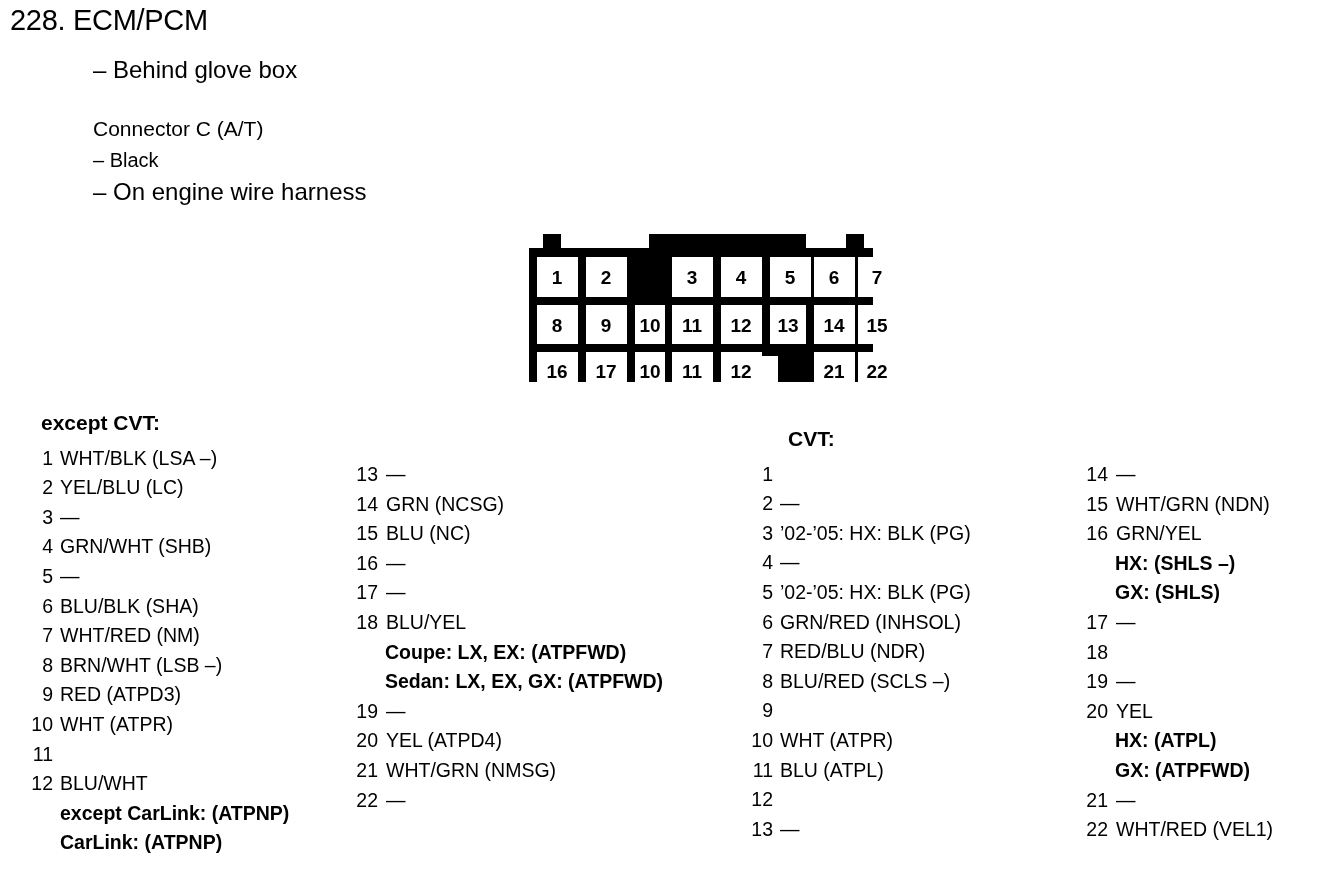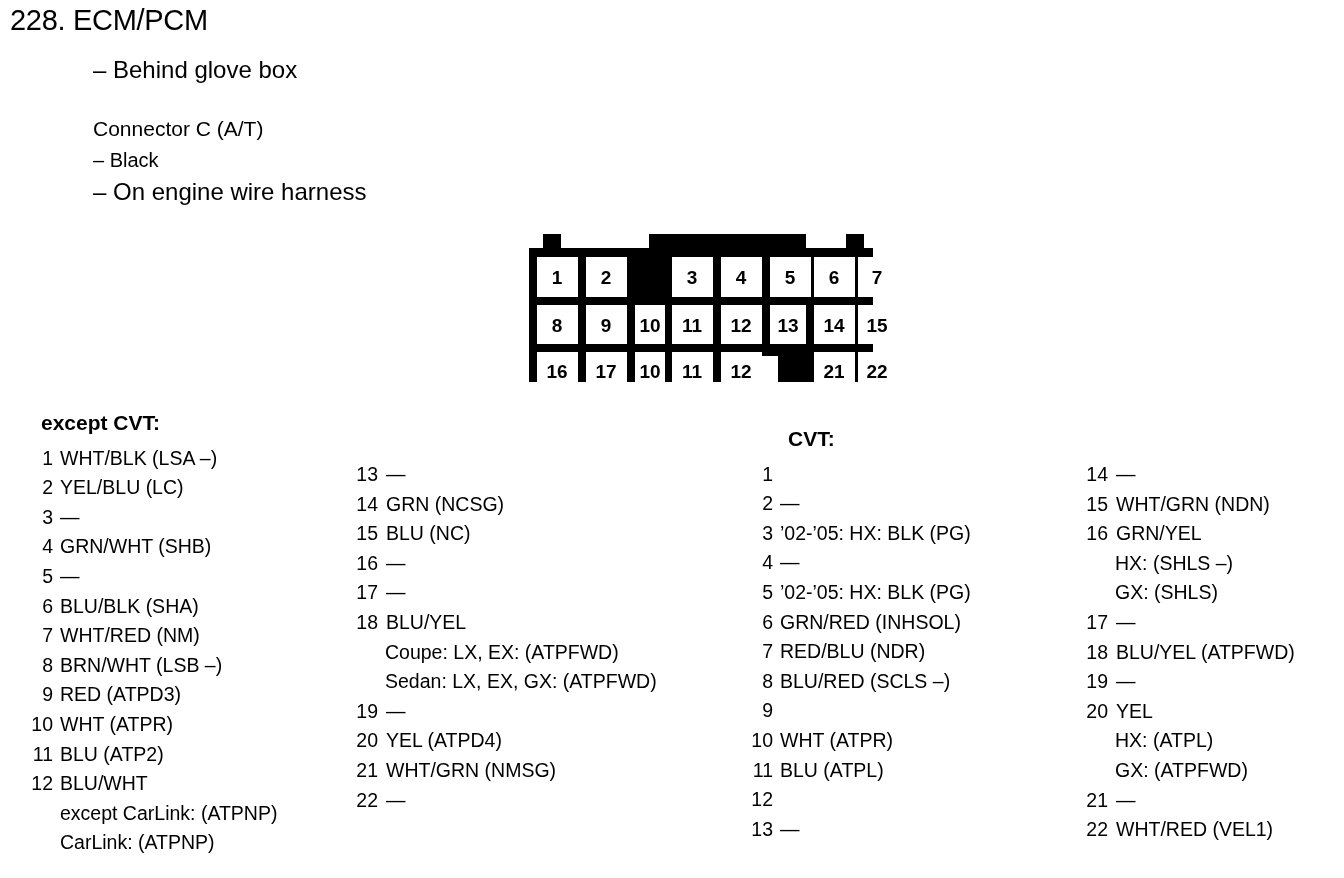--- a/index.html
+++ b/index.html
@@ -94,20 +94,21 @@
     flex: 0 0 auto;
     text-align: right;
     white-space: pre;
   }
   .pin-val {
     flex: 1 1 auto;
     white-space: pre;
   }
   .pin-sub {
     white-space: pre;
+    font-weight: bold;
   }
 
   
   #col-except-1 .pin-no { width: 26px; padding-right: 7px; }
   #col-except-2 .pin-no { width: 26px; padding-right: 8px; }
   #col-cvt-1   .pin-no  { width: 26px; padding-right: 7px; }
   #col-cvt-2   .pin-no  { width: 26px; padding-right: 8px; }
 
   #col-except-1 { left: 27px;   top: 408px; width: 320px; }
   #col-except-2 { left: 352px;  top: 460px; width: 360px; }
@@ -204,21 +205,21 @@
       <div class="pin-row"><span class="pin-no">1</span><span class="pin-val">WHT/BLK (LSA –)</span></div>
       <div class="pin-row"><span class="pin-no">2</span><span class="pin-val">YEL/BLU (LC)</span></div>
       <div class="pin-row"><span class="pin-no">3</span><span class="pin-val">—</span></div>
       <div class="pin-row"><span class="pin-no">4</span><span class="pin-val">GRN/WHT (SHB)</span></div>
       <div class="pin-row"><span class="pin-no">5</span><span class="pin-val">—</span></div>
       <div class="pin-row"><span class="pin-no">6</span><span class="pin-val">BLU/BLK (SHA)</span></div>
       <div class="pin-row"><span class="pin-no">7</span><span class="pin-val">WHT/RED (NM)</span></div>
       <div class="pin-row"><span class="pin-no">8</span><span class="pin-val">BRN/WHT (LSB –)</span></div>
       <div class="pin-row"><span class="pin-no">9</span><span class="pin-val">RED (ATPD3)</span></div>
       <div class="pin-row"><span class="pin-no">10</span><span class="pin-val">WHT (ATPR)</span></div>
-      <div class="pin-row"><span class="pin-no">11</span><span class="pin-val">BLU (ATP2)</span></div>
+      <div class="pin-row"><span class="pin-no">11</span></div>
       <div class="pin-row"><span class="pin-no">12</span><span class="pin-val">BLU/WHT</span></div>
       <div class="pin-sub sub-indent">except CarLink: (ATPNP)</div>
       <div class="pin-sub sub-indent">CarLink: (ATPNP)</div>
     </div>
 </div>
 
 <div class="list-col" id="col-except-2">
   <div>
       <div class="pin-row"><span class="pin-no">13</span><span class="pin-val">—</span></div>
       <div class="pin-row"><span class="pin-no">14</span><span class="pin-val">GRN (NCSG)</span></div>
@@ -255,21 +256,21 @@
 </div>
 
 <div class="list-col" id="col-cvt-2">
   <div>
       <div class="pin-row"><span class="pin-no">14</span><span class="pin-val">—</span></div>
       <div class="pin-row"><span class="pin-no">15</span><span class="pin-val">WHT/GRN (NDN)</span></div>
       <div class="pin-row"><span class="pin-no">16</span><span class="pin-val">GRN/YEL</span></div>
       <div class="pin-sub sub-indent">HX: (SHLS –)</div>
       <div class="pin-sub sub-indent">GX: (SHLS)</div>
       <div class="pin-row"><span class="pin-no">17</span><span class="pin-val">—</span></div>
-      <div class="pin-row"><span class="pin-no">18</span><span class="pin-val">BLU/YEL (ATPFWD)</span></div>
+      <div class="pin-row"><span class="pin-no">18</span></div>
       <div class="pin-row"><span class="pin-no">19</span><span class="pin-val">—</span></div>
       <div class="pin-row"><span class="pin-no">20</span><span class="pin-val">YEL</span></div>
       <div class="pin-sub sub-indent">HX: (ATPL)</div>
       <div class="pin-sub sub-indent">GX: (ATPFWD)</div>
       <div class="pin-row"><span class="pin-no">21</span><span class="pin-val">—</span></div>
       <div class="pin-row"><span class="pin-no">22</span><span class="pin-val">WHT/RED (VEL1)</span></div>
     </div>
 </div>
 
 </body></html>

